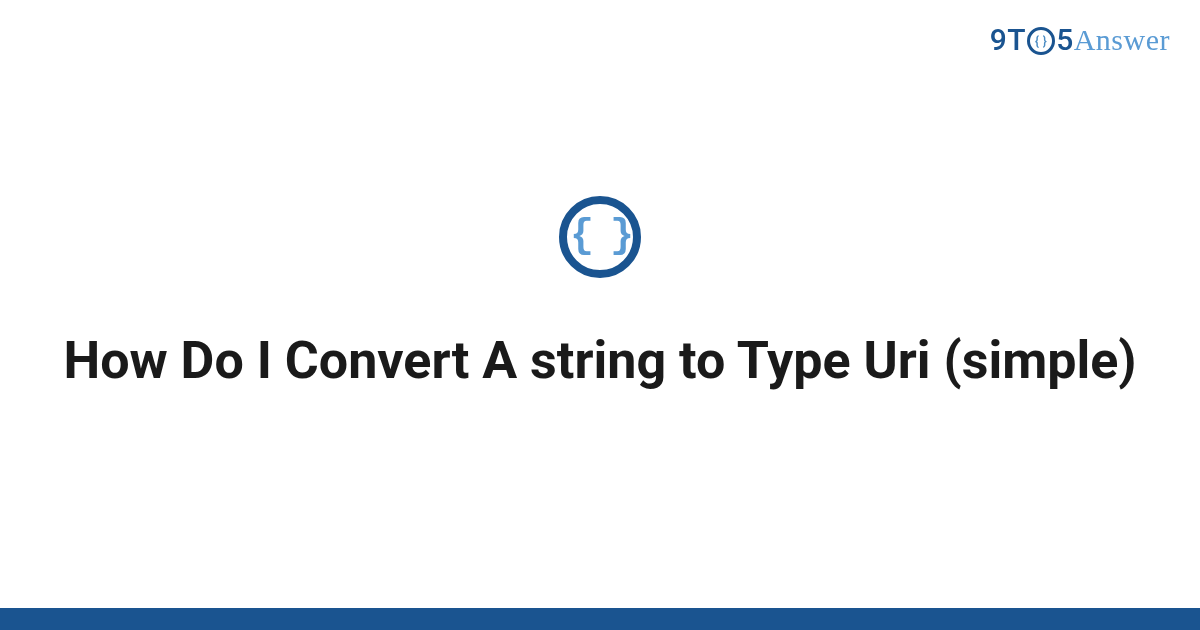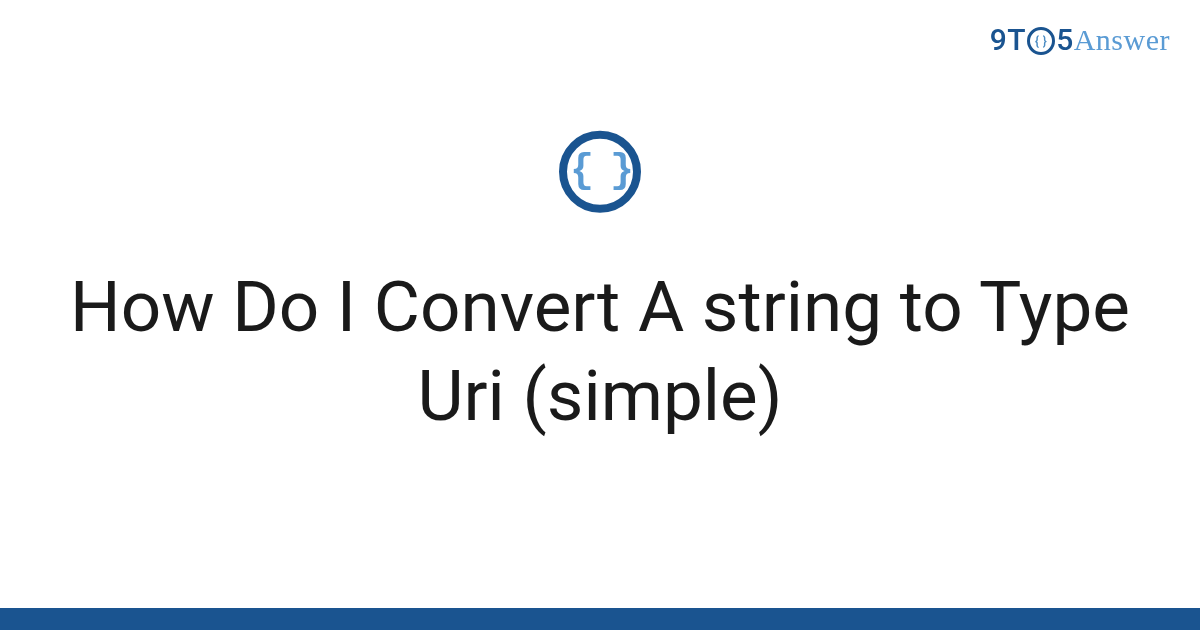--- a/index.html
+++ b/index.html
@@ -75,22 +75,22 @@
     }
     .badge-braces {
       font-size: 40px;
       font-weight: 700;
       color: #5a9bd4;
       font-family: "Courier New", monospace;
       letter-spacing: -4px;
       line-height: 1;
     }
     .title-text {
-      font-size: 71px;
-      font-weight: 400;
+      font-size: 52px;
+      font-weight: 700;
       color: #1a1a1a;
       line-height: 1.25;
       max-width: 1080px;
       margin: 8px auto;
     }
     .bottom-bar {
       position: absolute;
       bottom: 0;
       left: 0;
       width: 100%;

